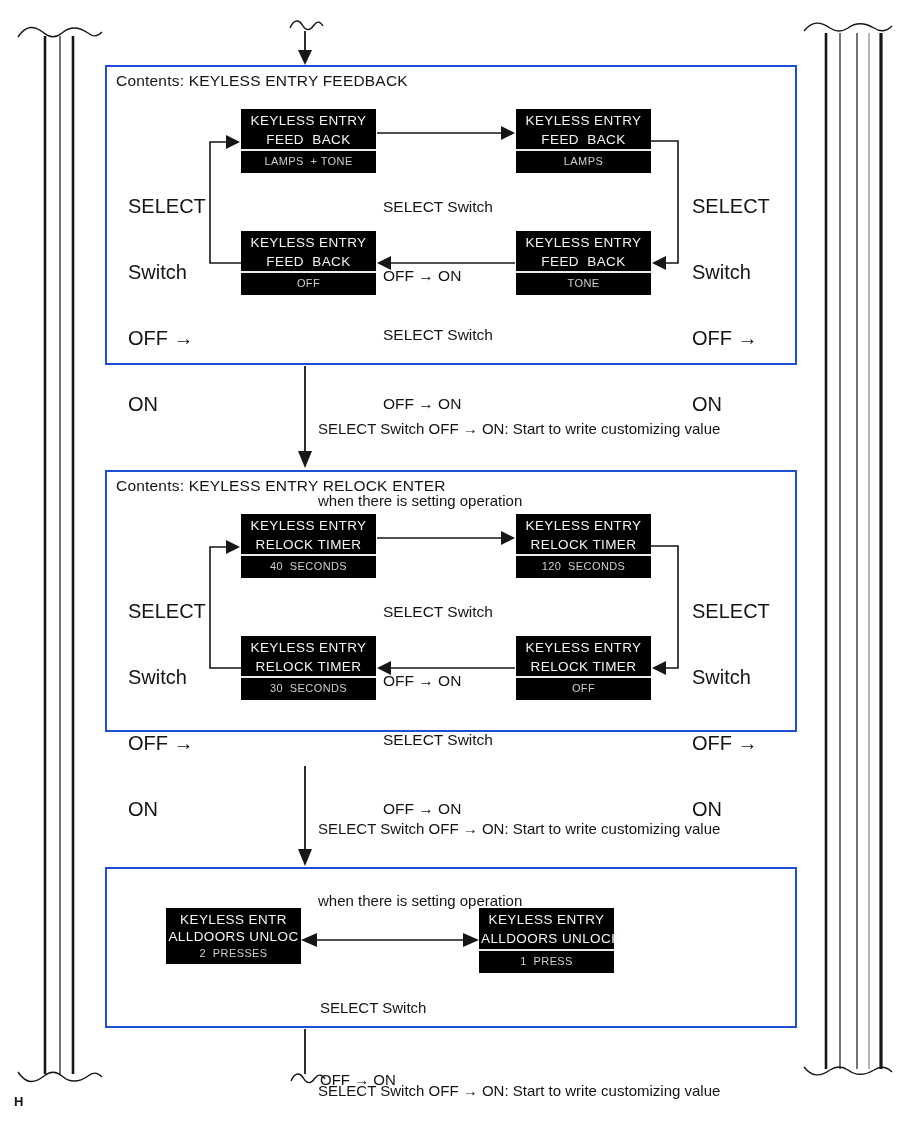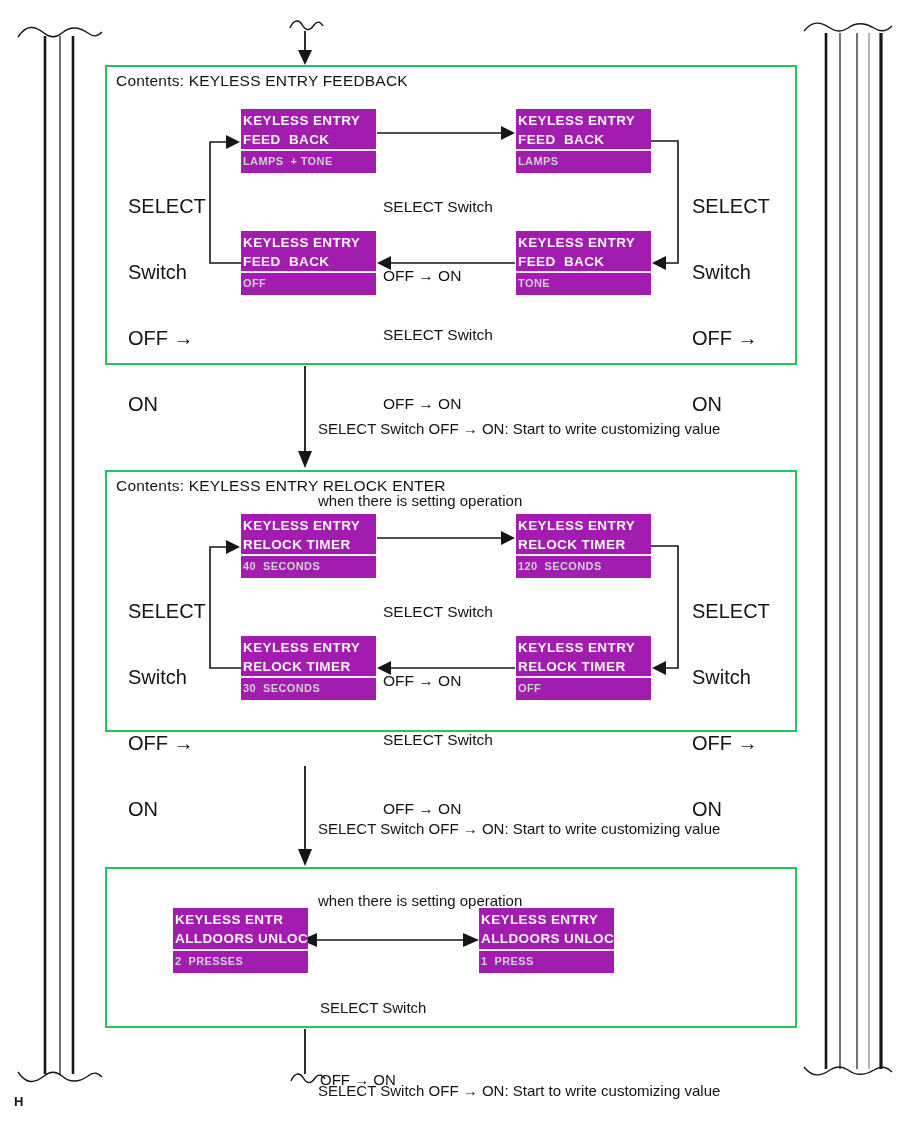--- a/index.html
+++ b/index.html
@@ -1,23 +1,23 @@
 <!DOCTYPE html>
 <html><head>
 <meta charset="utf-8">
 <style>
   *{margin:0;padding:0;box-sizing:border-box}
   html,body{background:#fff}
   body{font-family:"Liberation Sans",sans-serif;color:#141414}
   .canvas{position:relative;width:907px;height:1122px;background:#fff;overflow:hidden}
   svg.lines{position:absolute;left:0;top:0;width:907px;height:1122px}
-  .flow-box{position:absolute;border:2px solid #22c55e;background:transparent}
+  .flow-box{position:absolute;border:2px solid #1d4ed8;background:transparent}
   .box-title{position:absolute;left:9px;top:5px;font-size:15.5px;letter-spacing:.2px;white-space:pre}
-  .lcd{position:absolute;width:135px;height:64px;background:#a21caf;color:#f4f4f4;
-       font-weight:bold;font-size:13.5px;letter-spacing:.4px;white-space:pre;
+  .lcd{position:absolute;width:135px;height:64px;background:#000000;color:#f4f4f4;
+       font-weight:normal;font-size:13.5px;letter-spacing:.4px;text-align:center;white-space:pre;
        display:flex;flex-direction:column;justify-content:space-between;padding:3px 2px 2px}
   .lcd .lr1,.lcd .lr2{line-height:17px}
   .lcd .lsep{height:2px;background:#ececec;margin:0 -2px}
   .lcd .lval{color:#cfcfcf;font-size:11px;line-height:17px;padding-bottom:1px}
   .lbl{position:absolute;font-size:20px;line-height:22px;white-space:pre}
   .lbl2{position:absolute;font-size:15.5px;line-height:23px;white-space:pre}
   .note{position:absolute;font-size:15px;line-height:24px;white-space:pre}
   .footer-marker{position:absolute;left:14px;top:1094px;font-size:13px;font-weight:bold}
 </style>
 </head>
@@ -200,21 +200,21 @@
     <div>OFF → ON</div>
   </div>
 
   <div class="note" style="left:318px;top:769px">
     <div>SELECT Switch OFF → ON: Start to write customizing value</div>
     <div>when there is setting operation</div>
   </div>
 
   <div class="flow-box" style="left:105px;top:867px;width:692px;height:161px"></div>
 
-  <div class="lcd" style="left:173px;top:908px;height:65px">
+  <div class="lcd" style="left:166px;top:908px;height:56px">
     <div class="lr1">KEYLESS ENTR</div>
     <div class="lr2">ALLDOORS UNLOC</div>
     <div class="lsep"></div>
     <div class="lval">2  PRESSES</div>
   </div>
   <div class="lcd" style="left:479px;top:908px;height:65px">
     <div class="lr1">KEYLESS ENTRY</div>
     <div class="lr2">ALLDOORS UNLOCK</div>
     <div class="lsep"></div>
     <div class="lval">1  PRESS</div>

